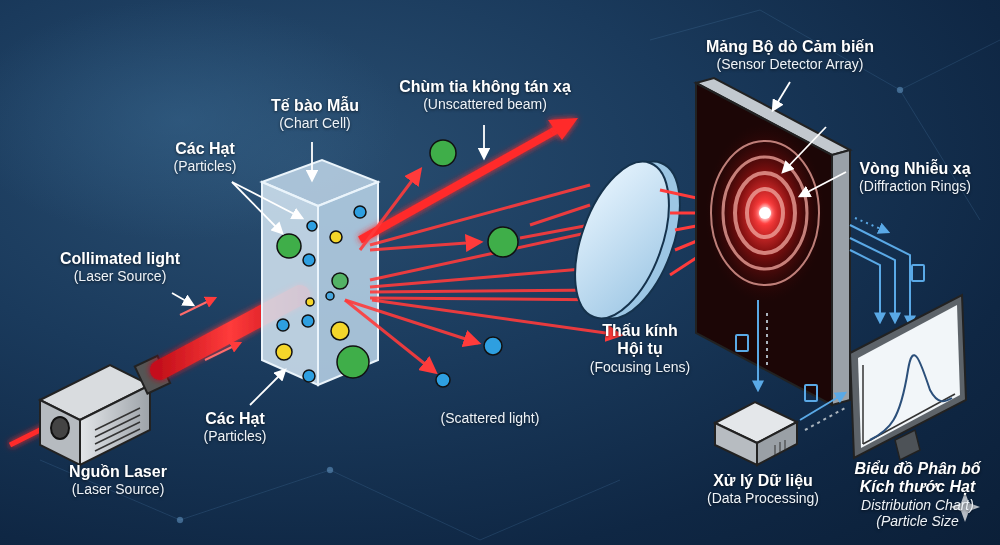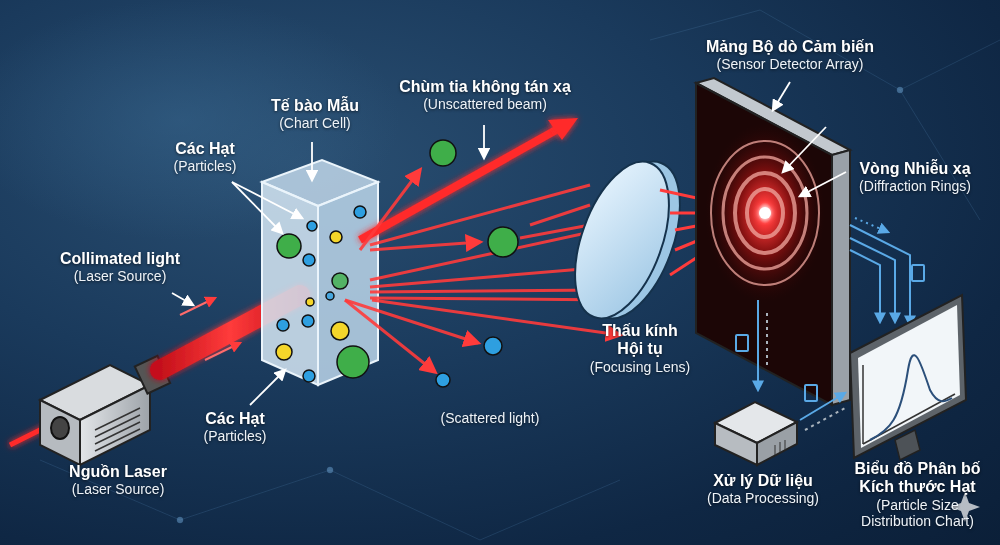--- a/index.html
+++ b/index.html
@@ -252,18 +252,18 @@
 <div class="lbl" style="left:820px;top:103px;width:160px;">
 </div>
 <div class="lbl" style="left:840px;top:160px;width:150px;">
   <span class="vi">Vòng Nhiễu xạ</span>
   <span class="en">(Diffraction Rings)</span>
 </div>
 <div class="lbl" style="left:688px;top:472px;width:150px;">
   <span class="vi">Xử lý Dữ liệu</span>
   <span class="en">(Data Processing)</span>
 </div>
-<div class="lbl" style="left:835px;top:460px;width:165px;">
+<div class="lbl" style="left:835px;top:460px;width:165px;font-style:italic;">
   <span class="vi">Biểu đồ Phân bố</span>
   <span class="vi">Kích thước Hạt</span>
+  <span class="en">Distribution Chart)</span>
   <span class="en">(Particle Size</span>
-  <span class="en">Distribution Chart)</span>
 </div>
 
 </body></html>

